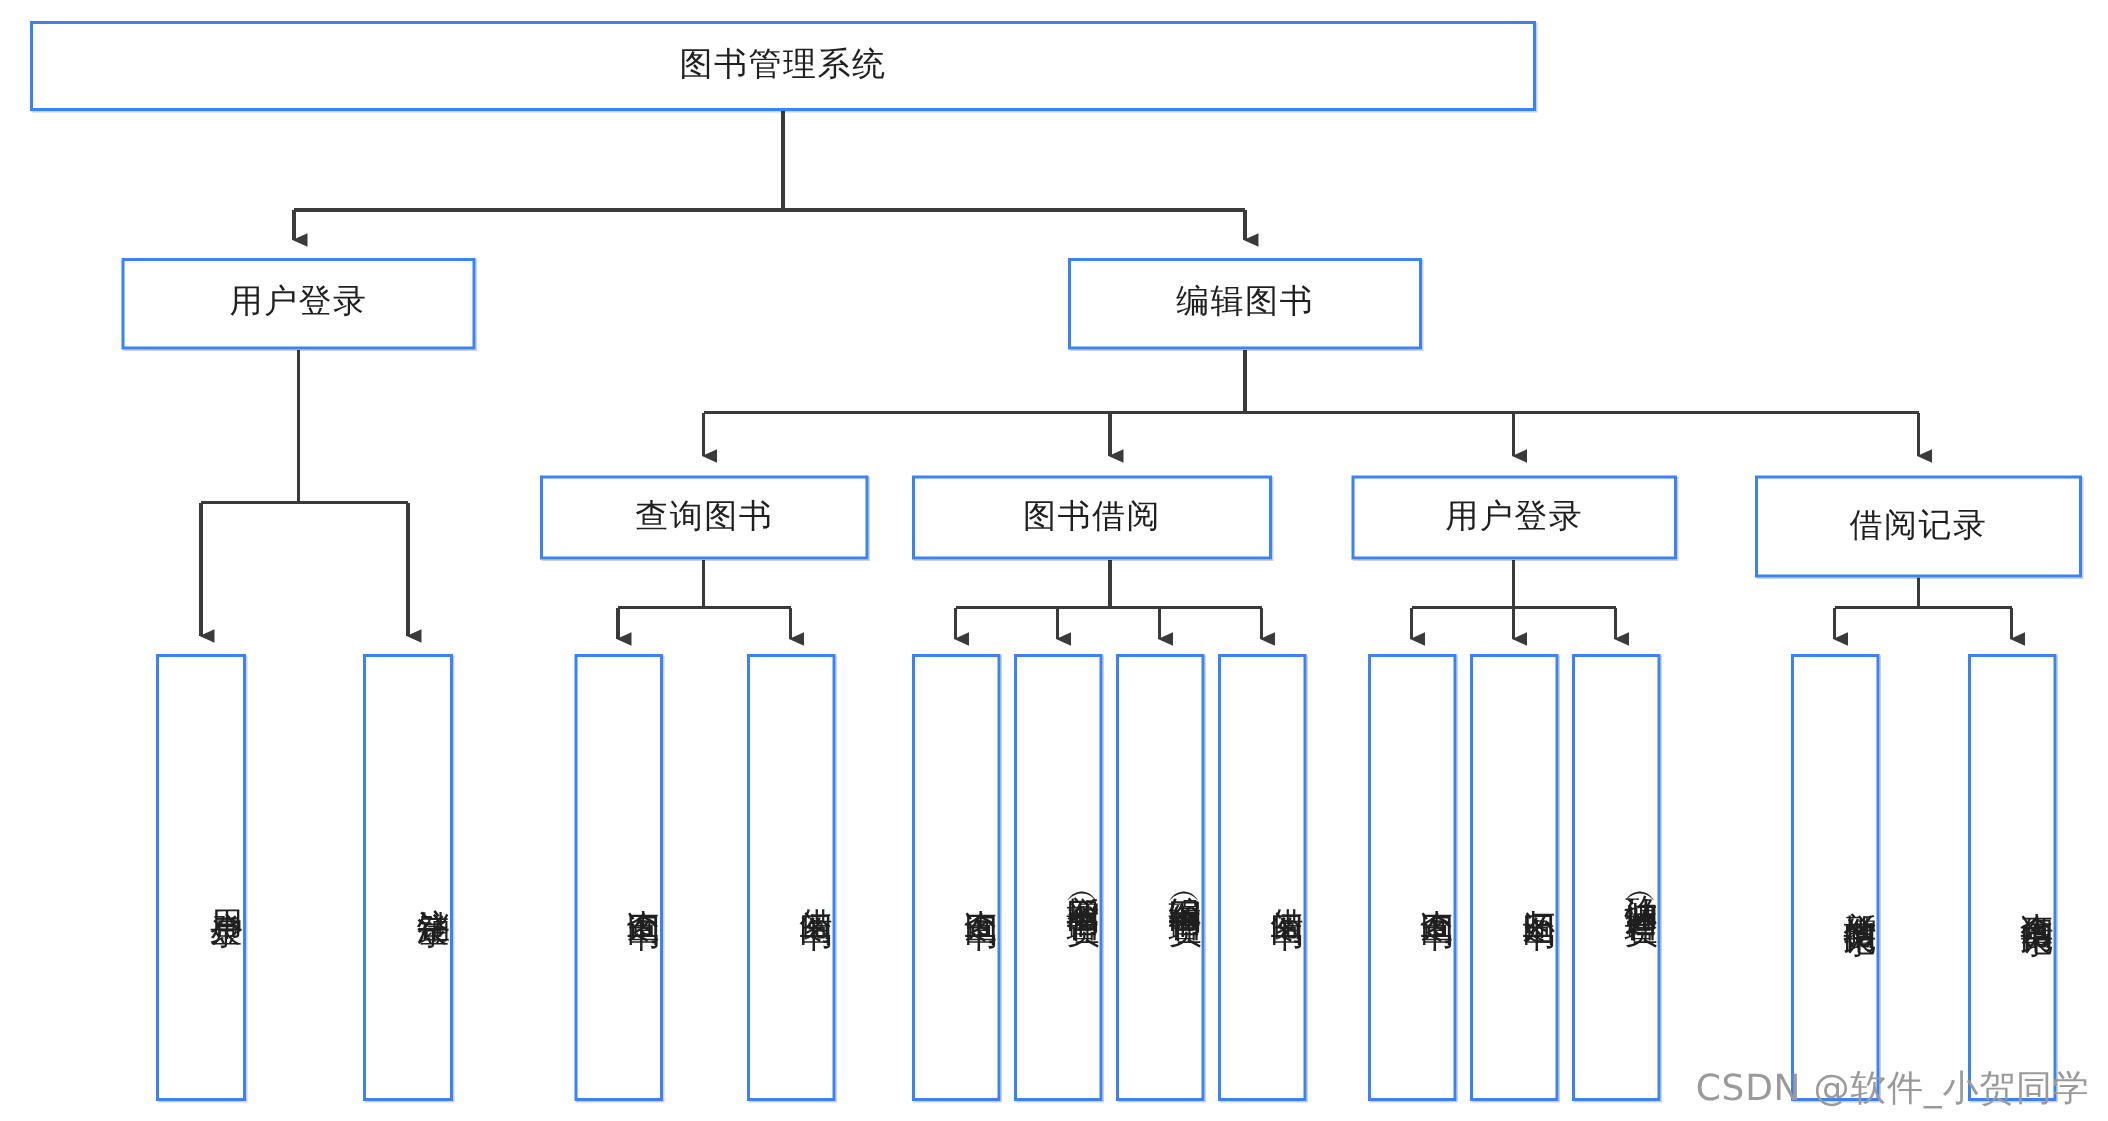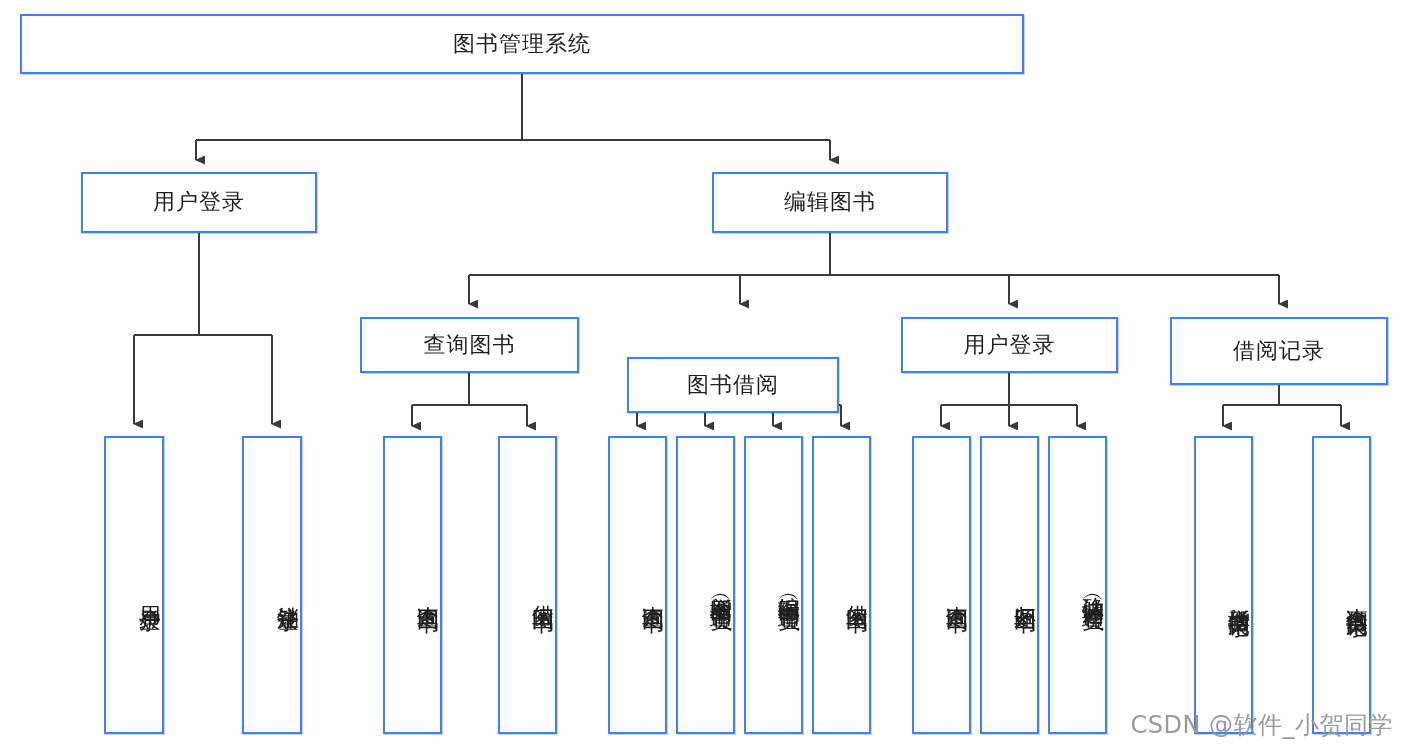--- a/index.html
+++ b/index.html
@@ -137,21 +137,21 @@
   </div>
 
   <div class="node horizontal" style="left:712px; top:172px; width:236px; height:61px;">
     <span class="label">编辑图书</span>
   </div>
 
   <div class="node horizontal" style="left:360px; top:317px; width:219px; height:56px;">
     <span class="label">查询图书</span>
   </div>
 
-  <div class="node horizontal" style="left:627px; top:317px; width:212px; height:56px;margin-top:40px;">
+  <div class="node horizontal" style="left:608px; top:317px; width:240px; height:56px;">
     <span class="label">图书借阅</span>
   </div>
 
   <div class="node horizontal" style="left:901px; top:317px; width:217px; height:56px;">
     <span class="label">用户登录</span>
   </div>
 
   <div class="node horizontal" style="left:1170px; top:317px; width:218px; height:68px;">
     <span class="label">借阅记录</span>
   </div>

